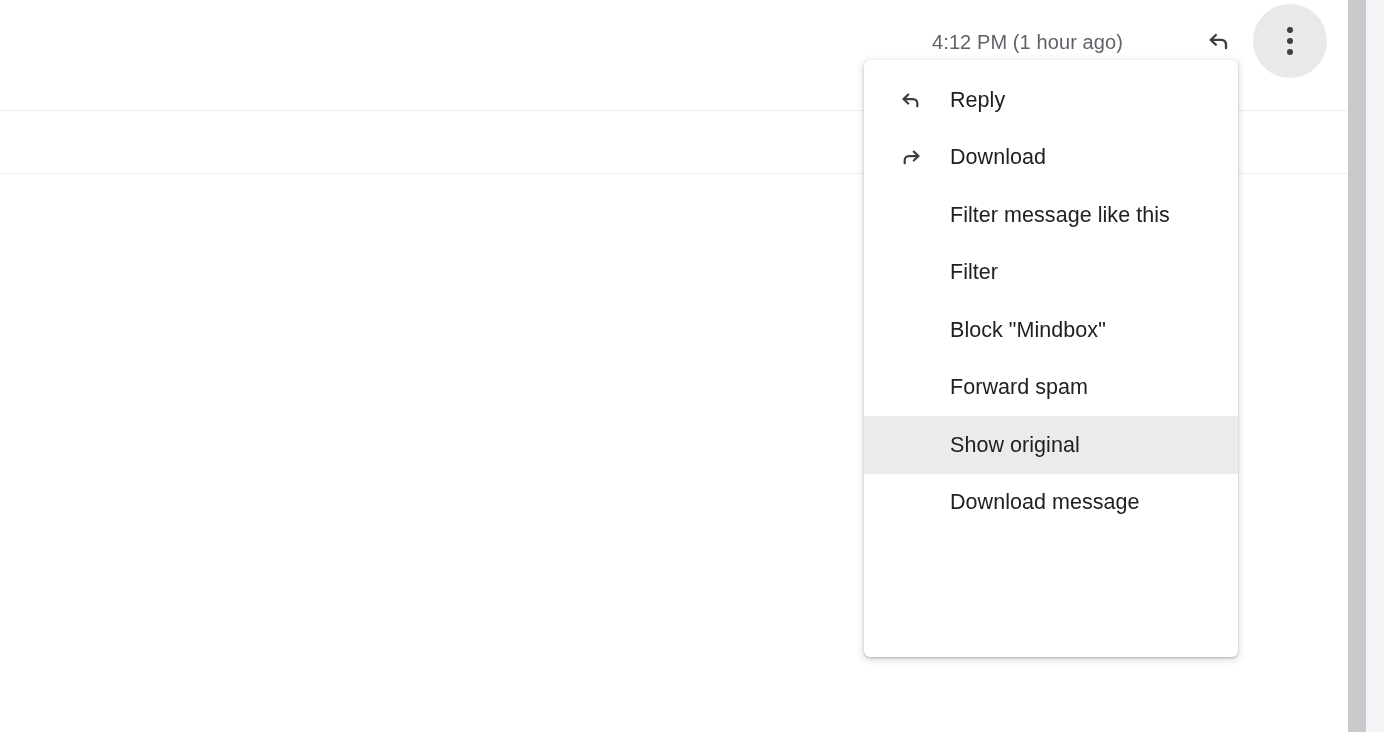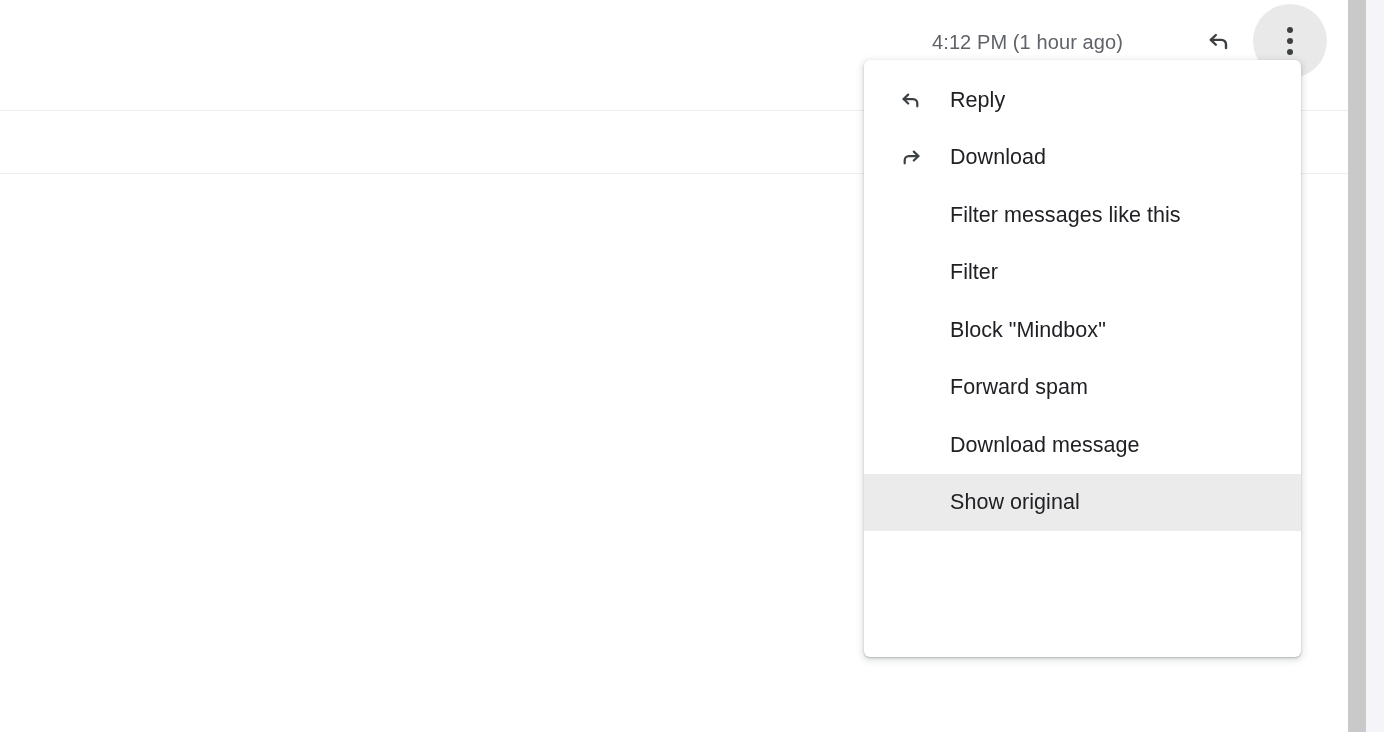--- a/index.html
+++ b/index.html
@@ -93,21 +93,21 @@
     height: 6px;
     border-radius: 50%;
     background: #3c4043;
   }
 
   
   .menu {
     position: absolute;
     left: 864px;
     top: 60px;
-    width: 437px;
+    width: 374px;
     height: 597px;
     background: #ffffff;
     border-radius: 6px;
     box-shadow:
       0 2px 6px 2px rgba(60, 64, 67, 0.15),
       0 1px 2px 0 rgba(60, 64, 67, 0.30);
     overflow: hidden;
     padding: 0;
   }
 
@@ -208,36 +208,36 @@
       <div class="menu-item">
         <span class="mi-icon">
           <svg width="28" height="28" viewBox="0 0 24 24" aria-hidden="true">
             <path d="M14.4 7.4 L18.4 11.2 L14.4 15.0" fill="none" stroke="#3c4043" stroke-width="1.9" stroke-linecap="round" stroke-linejoin="round"></path>
             <path d="M18.2 11.2 H10.1 a3.5 3.5 0 0 0 -3.5 3.5 V17.4" fill="none" stroke="#3c4043" stroke-width="1.9" stroke-linecap="round" stroke-linejoin="round"></path>
           </svg>
         </span>
         <span class="mi-label">Download</span>
       </div>
       <div class="menu-item">
-        <span class="mi-label">Filter messages like this</span>
+        <span class="mi-label">Filter message like this</span>
       </div>
       <div class="menu-item">
         <span class="mi-label">Filter</span>
       </div>
       <div class="menu-item">
         <span class="mi-label">Block "Mindbox"</span>
       </div>
       <div class="menu-item">
         <span class="mi-label">Forward spam</span>
-      </div>
-      <div class="menu-item">
-        <span class="mi-label">Download message</span>
       </div>
       <div class="menu-item highlighted">
         <span class="mi-label">Show original</span>
+      </div>
+      <div class="menu-item">
+        <span class="mi-label">Download message</span>
       </div>
     </div>
 
   <div class="scroll-track">
     <div class="scroll-thumb"></div>
   </div>
 
 </div>
 
 </body></html>

